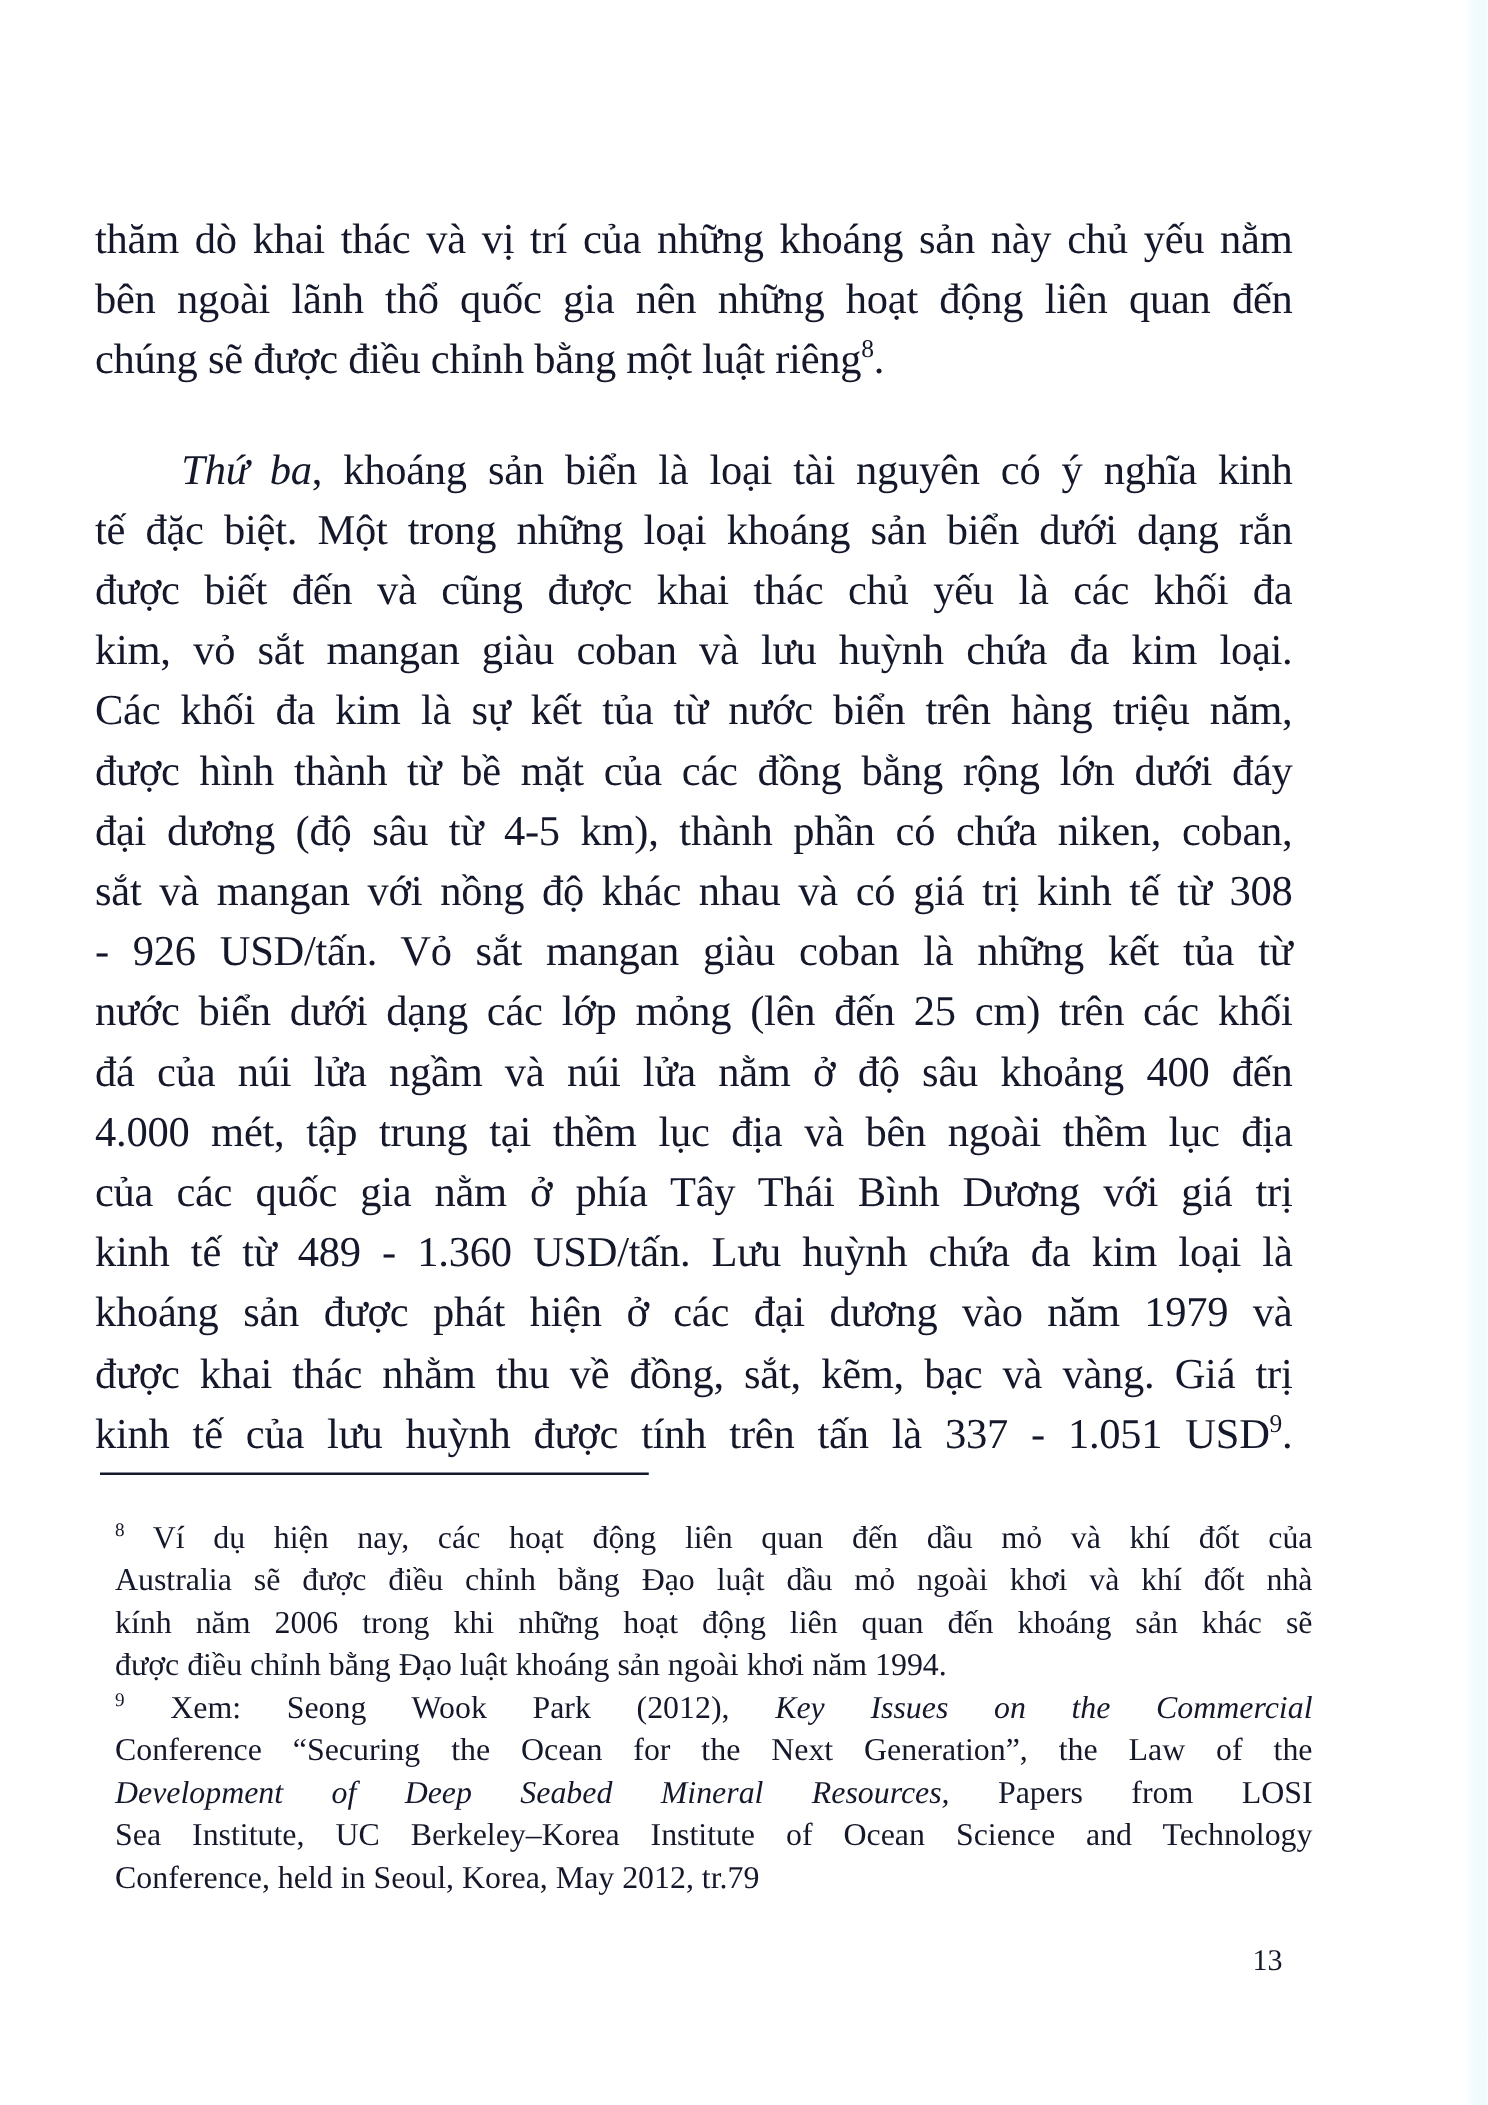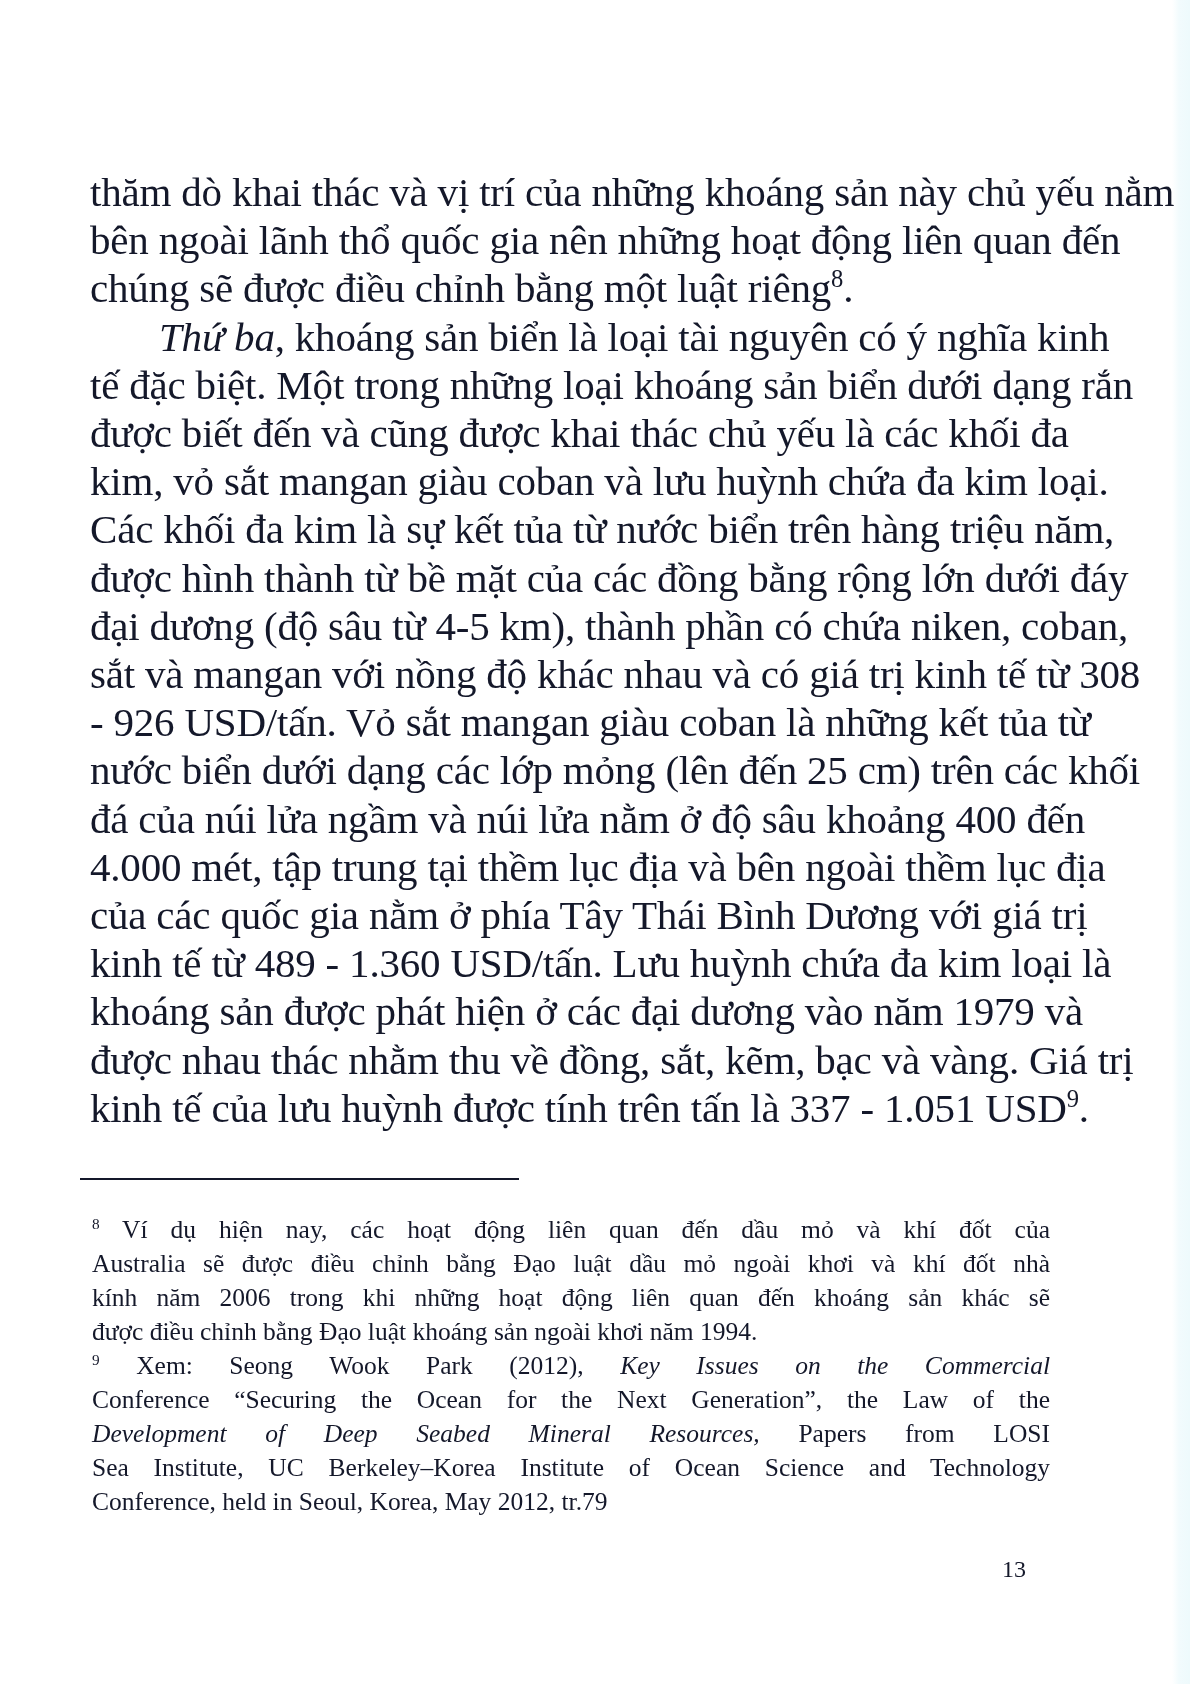--- a/index.html
+++ b/index.html
@@ -15,24 +15,24 @@
     .right-edge {
       position: absolute;
       top: 0;
       right: 0;
       width: 18px;
       height: 1684px;
       background: linear-gradient(to right, #ffffff 0%, #f2fbfd 40%, #eefafc 100%);
     }
     .body-text {
       position: absolute;
-      left: 90px;
+      left: 76px;
       top: 168px;
       width: 958px;
-      font-size: 41px;
+      font-size: 34px;
       line-height: 48.2px;
       text-align: justify;
       letter-spacing: -0.2px;
     }
     .body-text p { margin: 0; }
     .line { display: block; text-align: justify; text-align-last: justify; white-space: nowrap; }
     .line.last { text-align-last: left; }
     sup { font-size: 60%; line-height: 0; vertical-align: super; }
     .footnote-rule {
       position: absolute;
@@ -64,36 +64,36 @@
 
 <div class="right-edge"></div>
 
 <div class="body-text">
   <p>
     <span class="line">thăm dò khai thác và vị trí của những khoáng sản này chủ yếu nằm</span>
     <span class="line">bên ngoài lãnh thổ quốc gia nên những hoạt động liên quan đến</span>
     <span class="line last"><span>chúng sẽ được điều chỉnh bằng một luật riêng</span><sup>8</sup><span>.</span></span>
   </p>
   <p>
-    <span class="line" style="padding-left:69px;"><i>Thứ ba</i><span>, khoáng sản biển là loại tài nguyên có ý nghĩa kinh</span></span>
+    <span class="line" style="padding-left:69px;margin-top:40px;"><i>Thứ ba</i><span>, khoáng sản biển là loại tài nguyên có ý nghĩa kinh</span></span>
     <span class="line">tế đặc biệt. Một trong những loại khoáng sản biển dưới dạng rắn</span>
     <span class="line">được biết đến và cũng được khai thác chủ yếu là các khối đa</span>
     <span class="line">kim, vỏ sắt mangan giàu coban và lưu huỳnh chứa đa kim loại.</span>
     <span class="line">Các khối đa kim là sự kết tủa từ nước biển trên hàng triệu năm,</span>
     <span class="line">được hình thành từ bề mặt của các đồng bằng rộng lớn dưới đáy</span>
     <span class="line">đại dương (độ sâu từ 4-5 km), thành phần có chứa niken, coban,</span>
     <span class="line">sắt và mangan với nồng độ khác nhau và có giá trị kinh tế từ 308</span>
     <span class="line">- 926 USD/tấn. Vỏ sắt mangan giàu coban là những kết tủa từ</span>
     <span class="line">nước biển dưới dạng các lớp mỏng (lên đến 25 cm) trên các khối</span>
     <span class="line">đá của núi lửa ngầm và núi lửa nằm ở độ sâu khoảng 400 đến</span>
     <span class="line">4.000 mét, tập trung tại thềm lục địa và bên ngoài thềm lục địa</span>
     <span class="line">của các quốc gia nằm ở phía Tây Thái Bình Dương với giá trị</span>
     <span class="line">kinh tế từ 489 - 1.360 USD/tấn. Lưu huỳnh chứa đa kim loại là</span>
     <span class="line">khoáng sản được phát hiện ở các đại dương vào năm 1979 và</span>
-    <span class="line">được nhau thác nhằm thu về đồng, sắt, kẽm, bạc và vàng. Giá trị</span>
+    <span class="line">được khai thác nhằm thu về đồng, sắt, kẽm, bạc và vàng. Giá trị</span>
     <span class="line"><span>kinh tế của lưu huỳnh được tính trên tấn là 337 - 1.051 USD</span><sup>9</sup><span>.</span></span>
   </p>
 </div>
 
 <div class="footnote-rule"></div>
 
 <div class="footnotes">
   <div>
     <span class="fn-line"><sup>8</sup><span> Ví dụ hiện nay, các hoạt động liên quan đến dầu mỏ và khí đốt của</span></span>
     <span class="fn-line">Australia sẽ được điều chỉnh bằng Đạo luật dầu mỏ ngoài khơi và khí đốt nhà</span>

